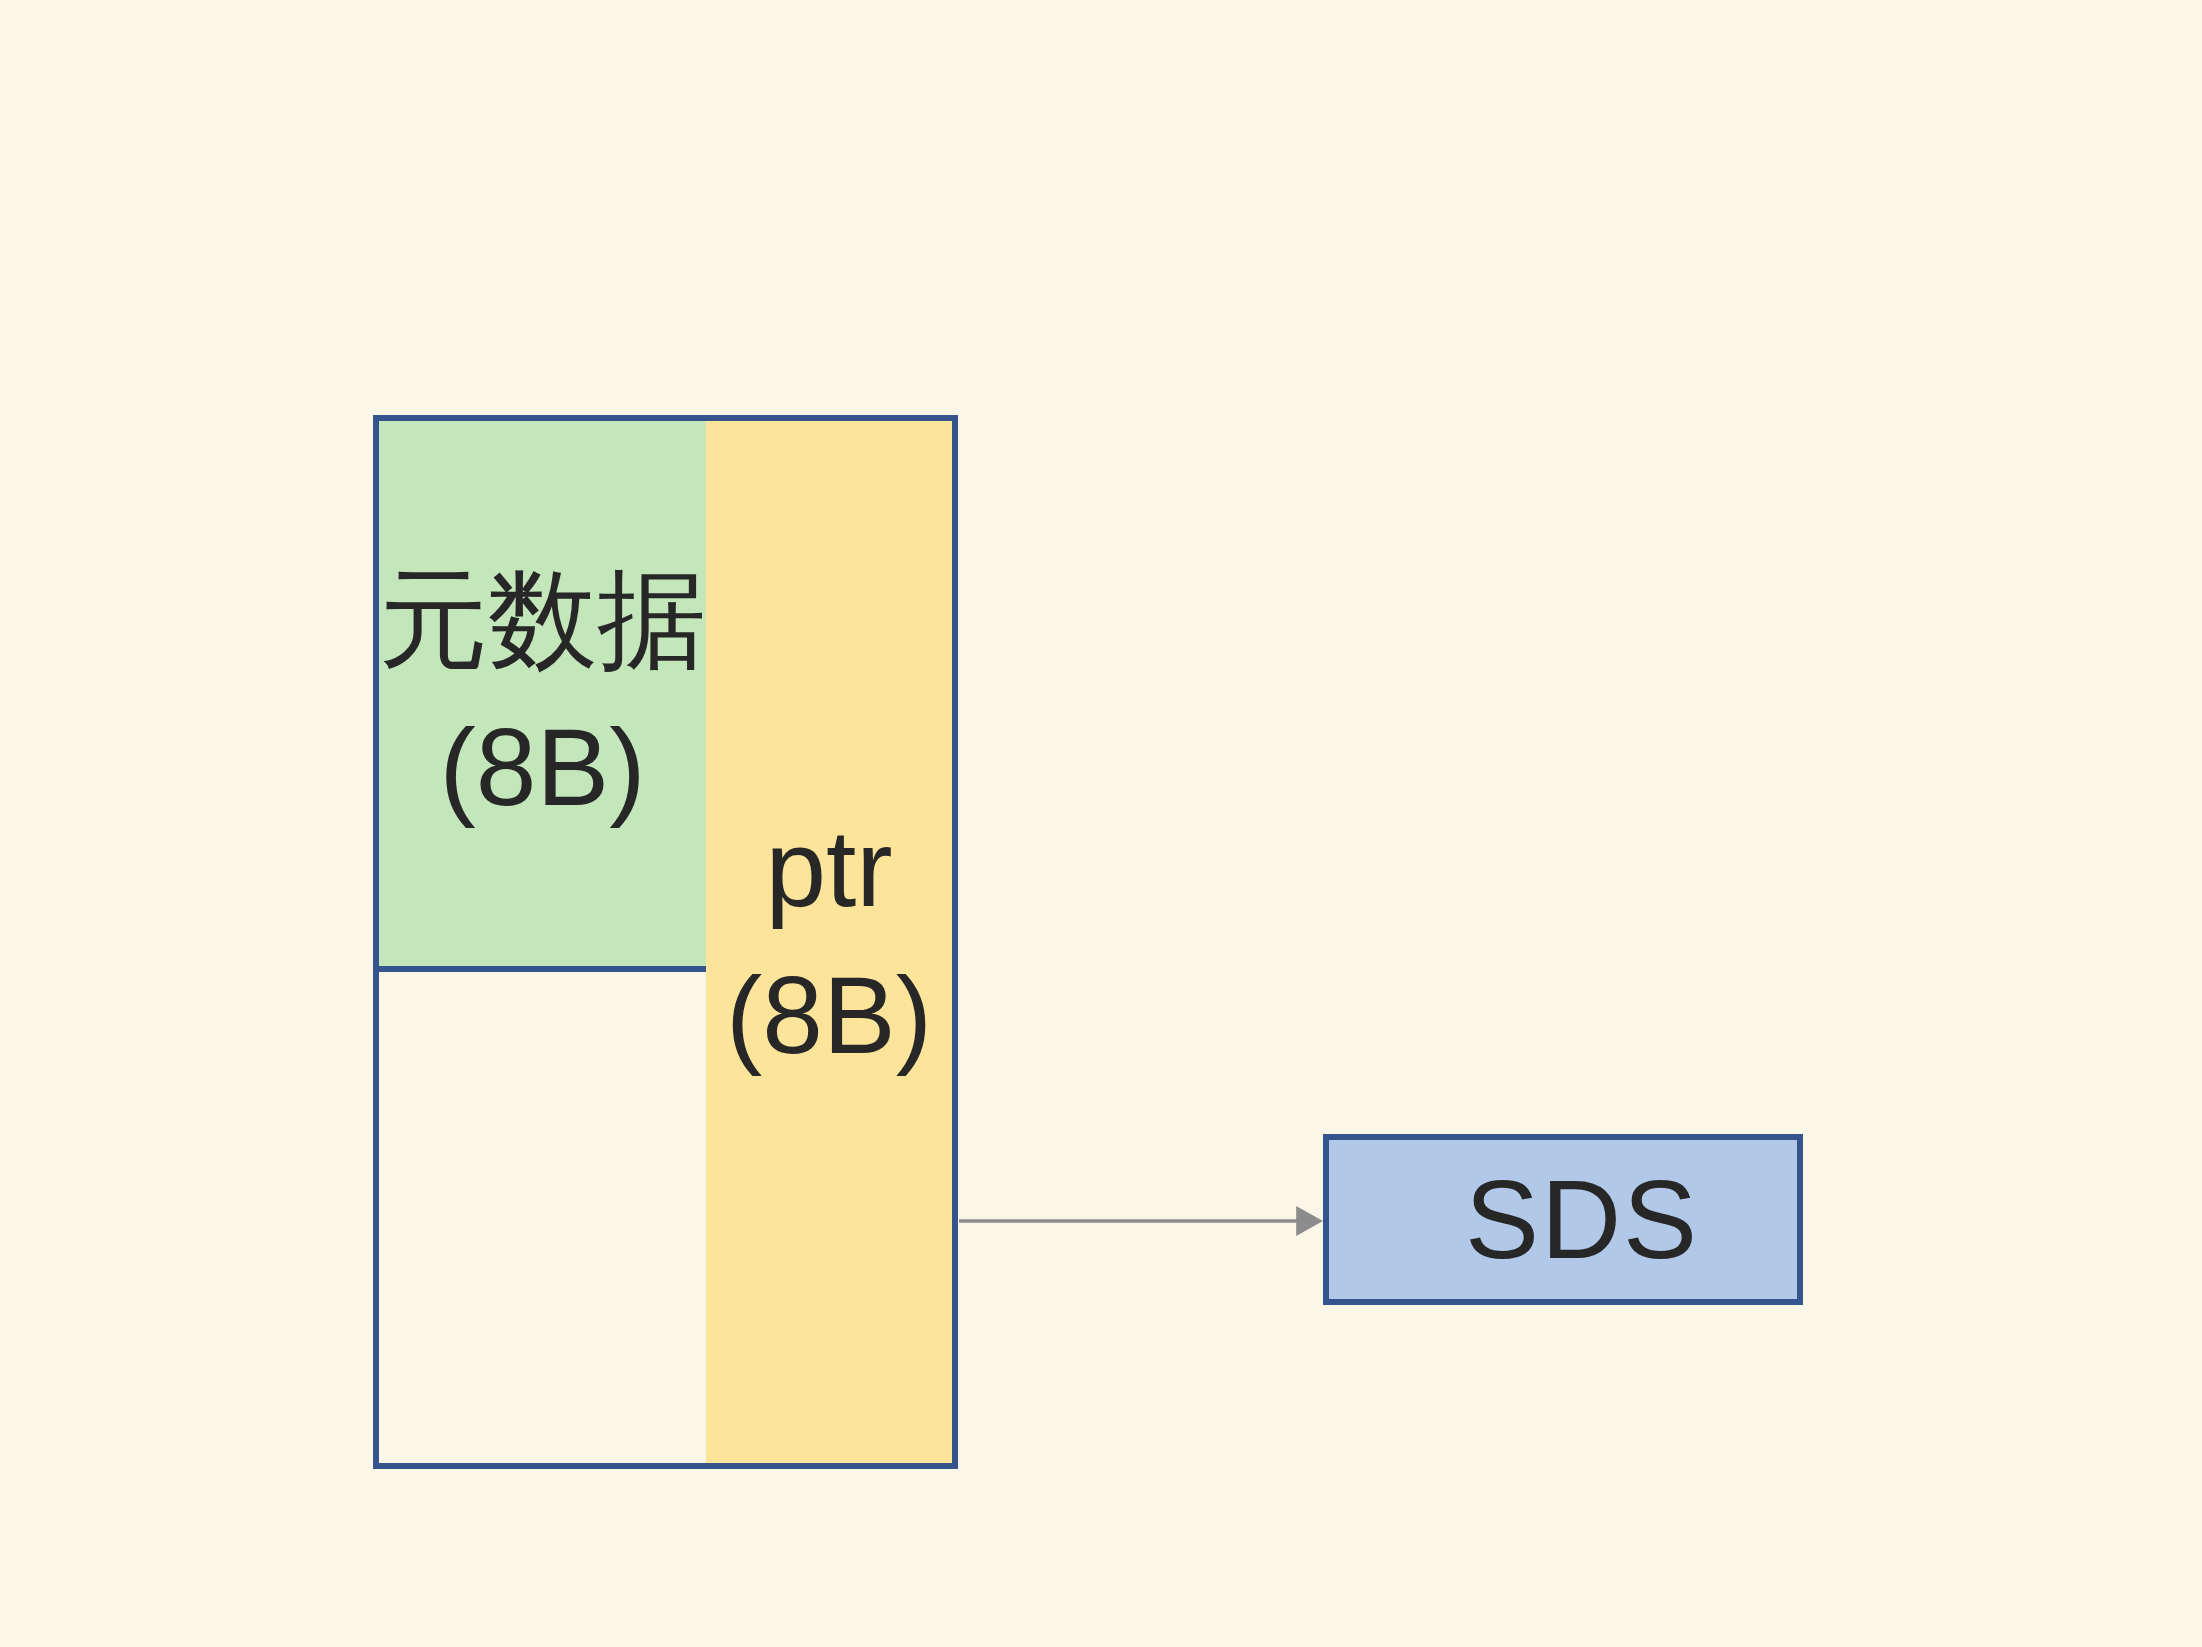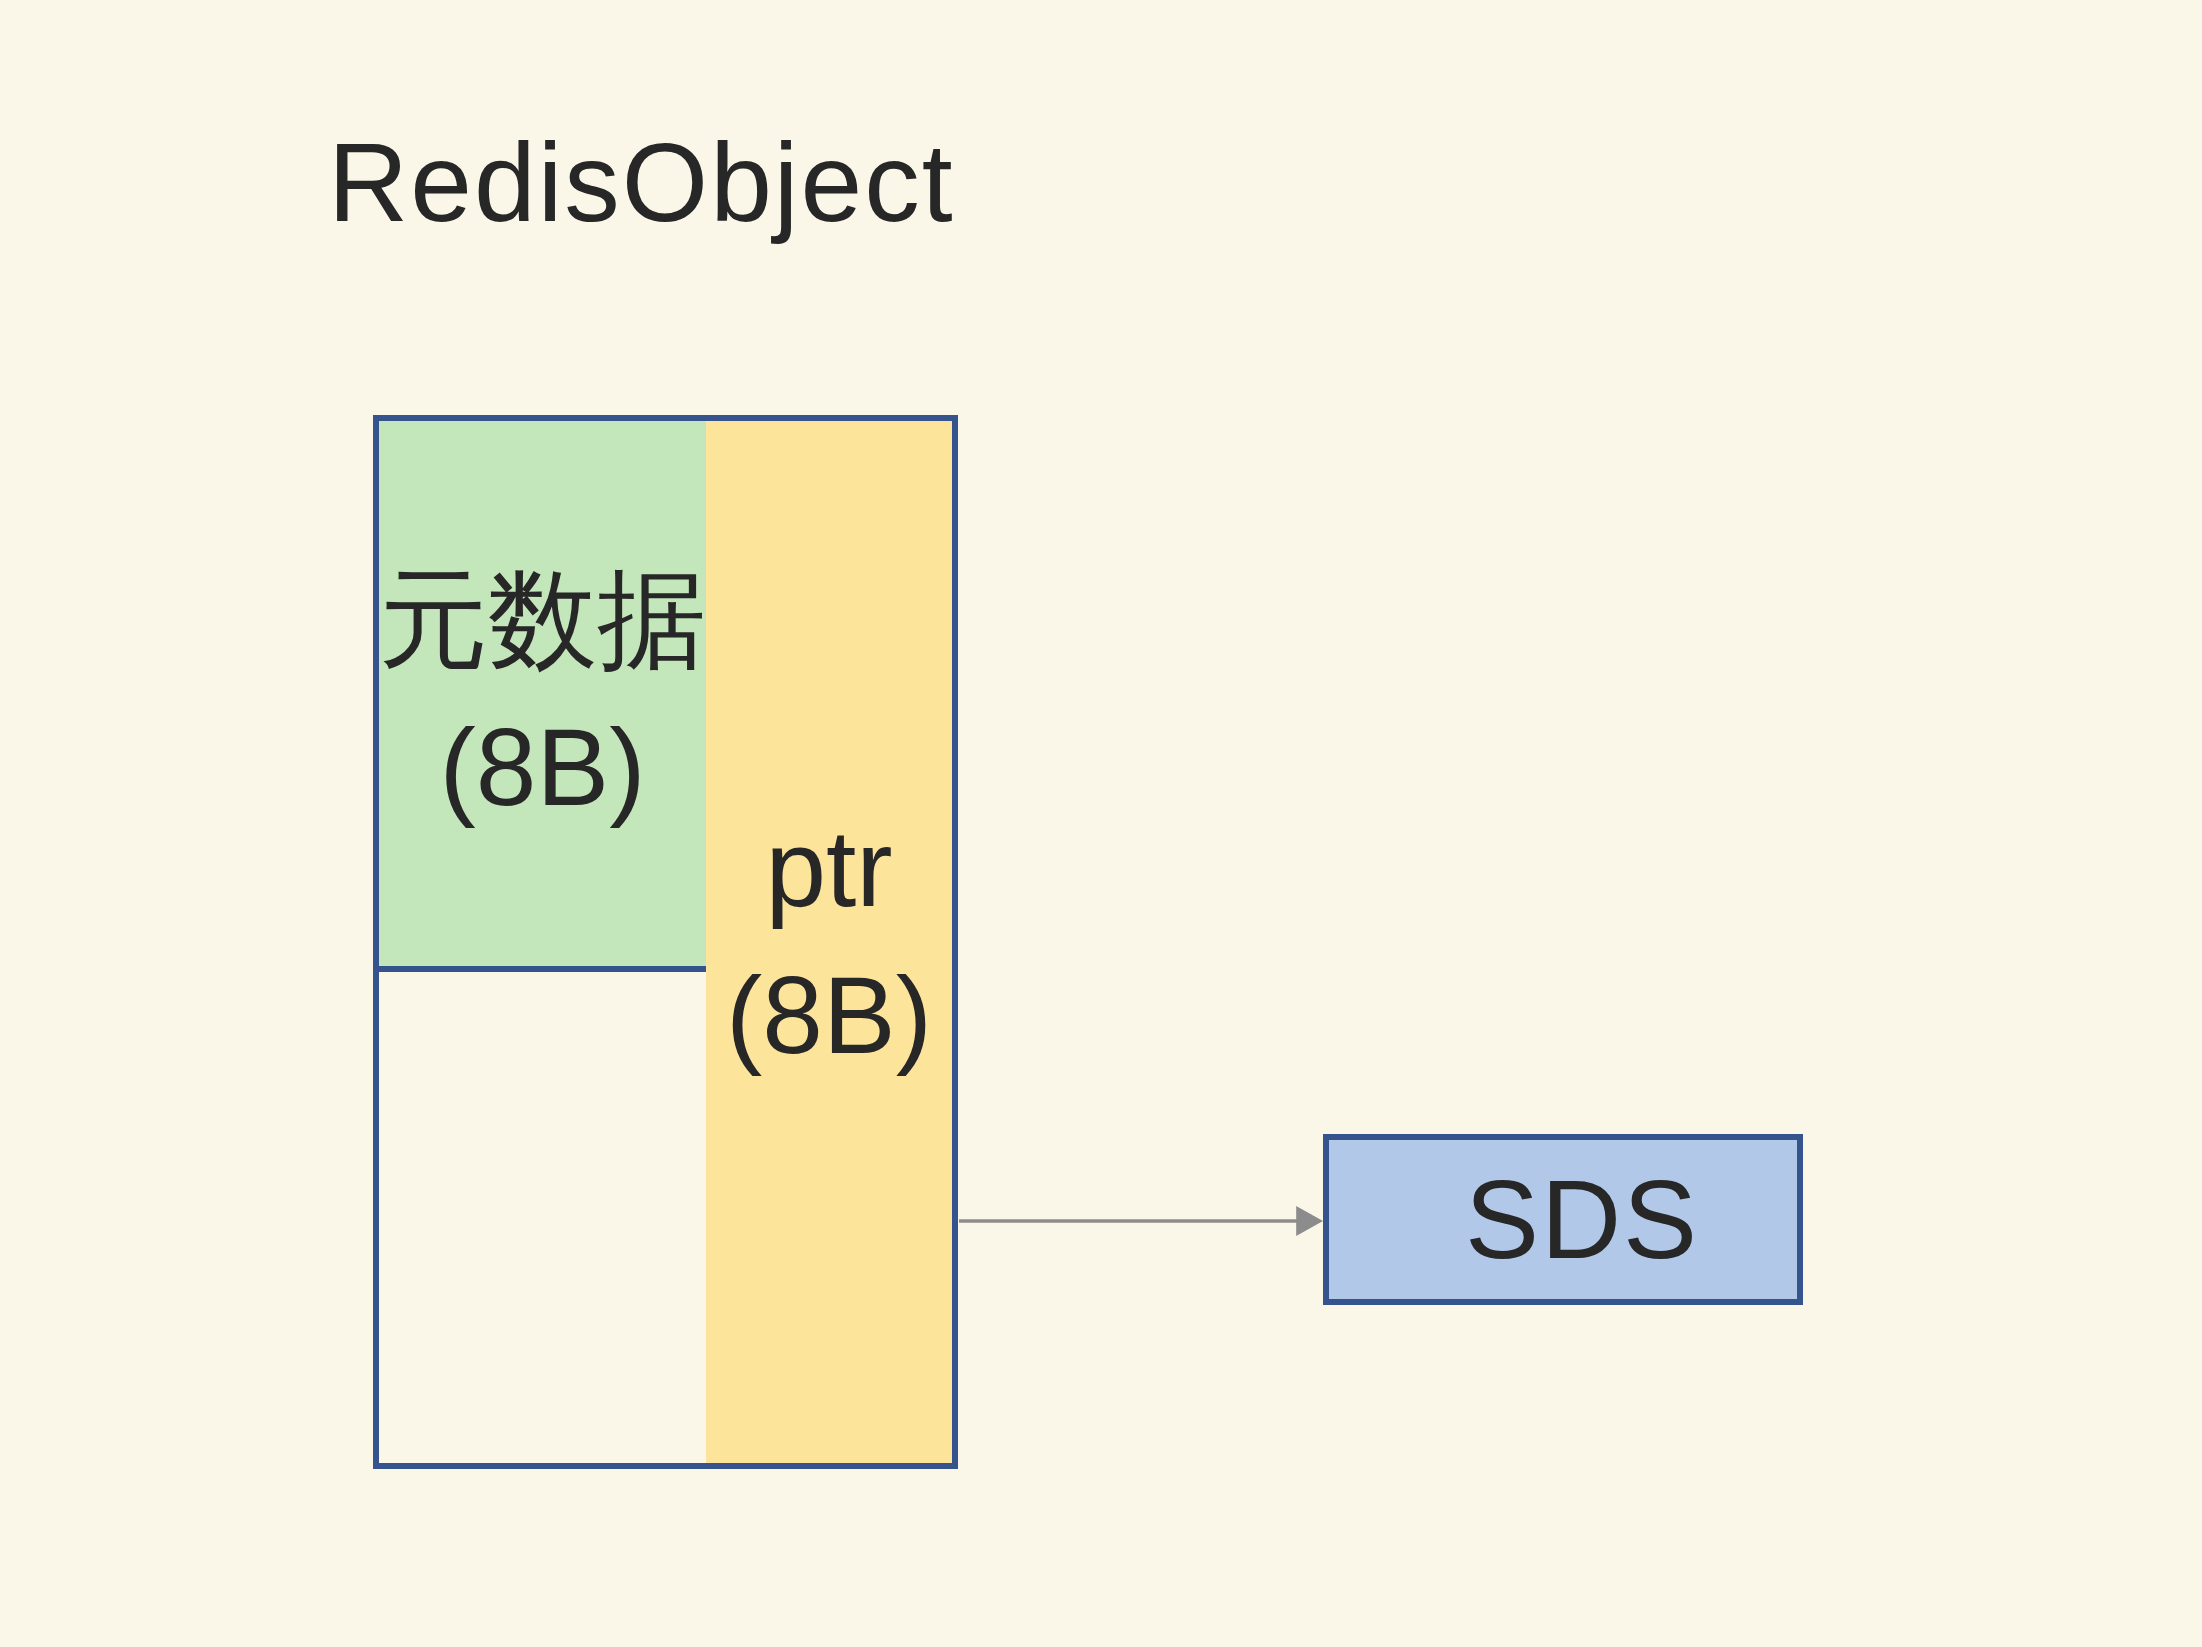--- a/index.html
+++ b/index.html
@@ -88,21 +88,20 @@
     letter-spacing: 2px;
     color: var(--text);
     padding-left: 38px;
   }
 </style>
 </head>
 <body>
 
 <div class="canvas">
 
-  <div class="diagram-title">RedisObject</div>
 
   <div class="redis-object-box">
 
     <div class="field field-metadata">
       <span>元数据</span>
       <span>(8B)</span>
     </div>
 
     <div class="field field-ptr">
       <span>ptr</span>

